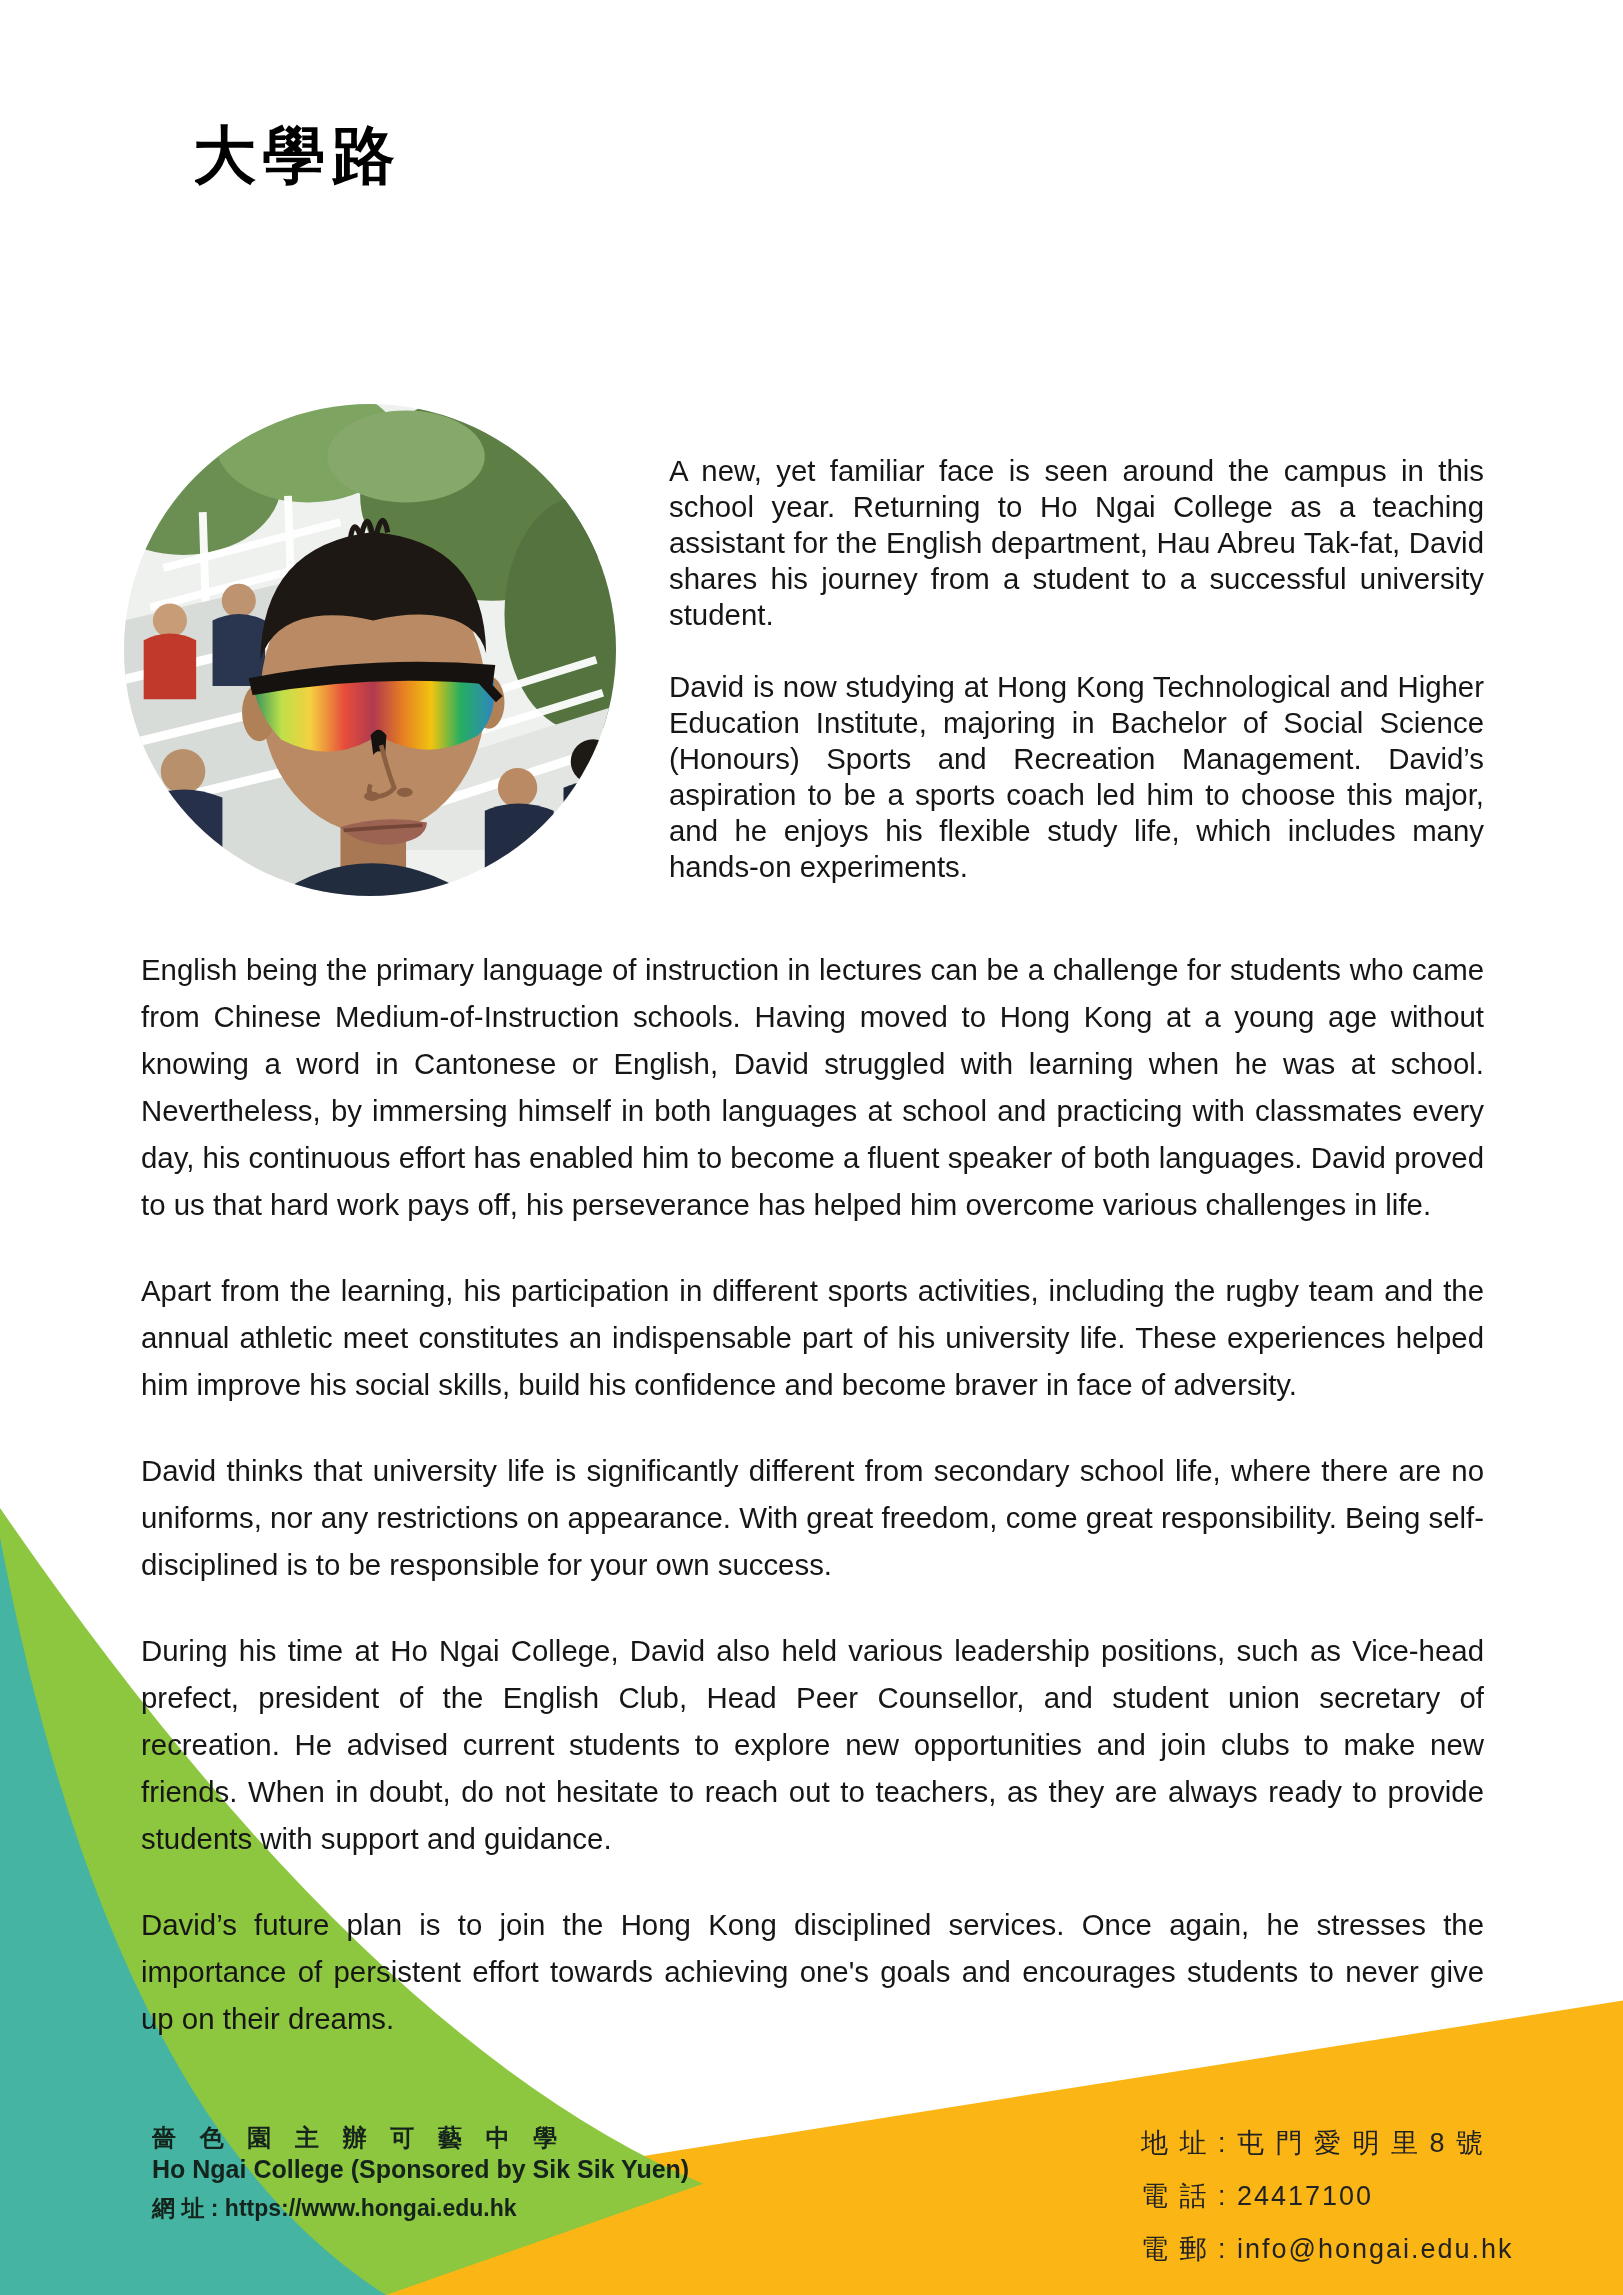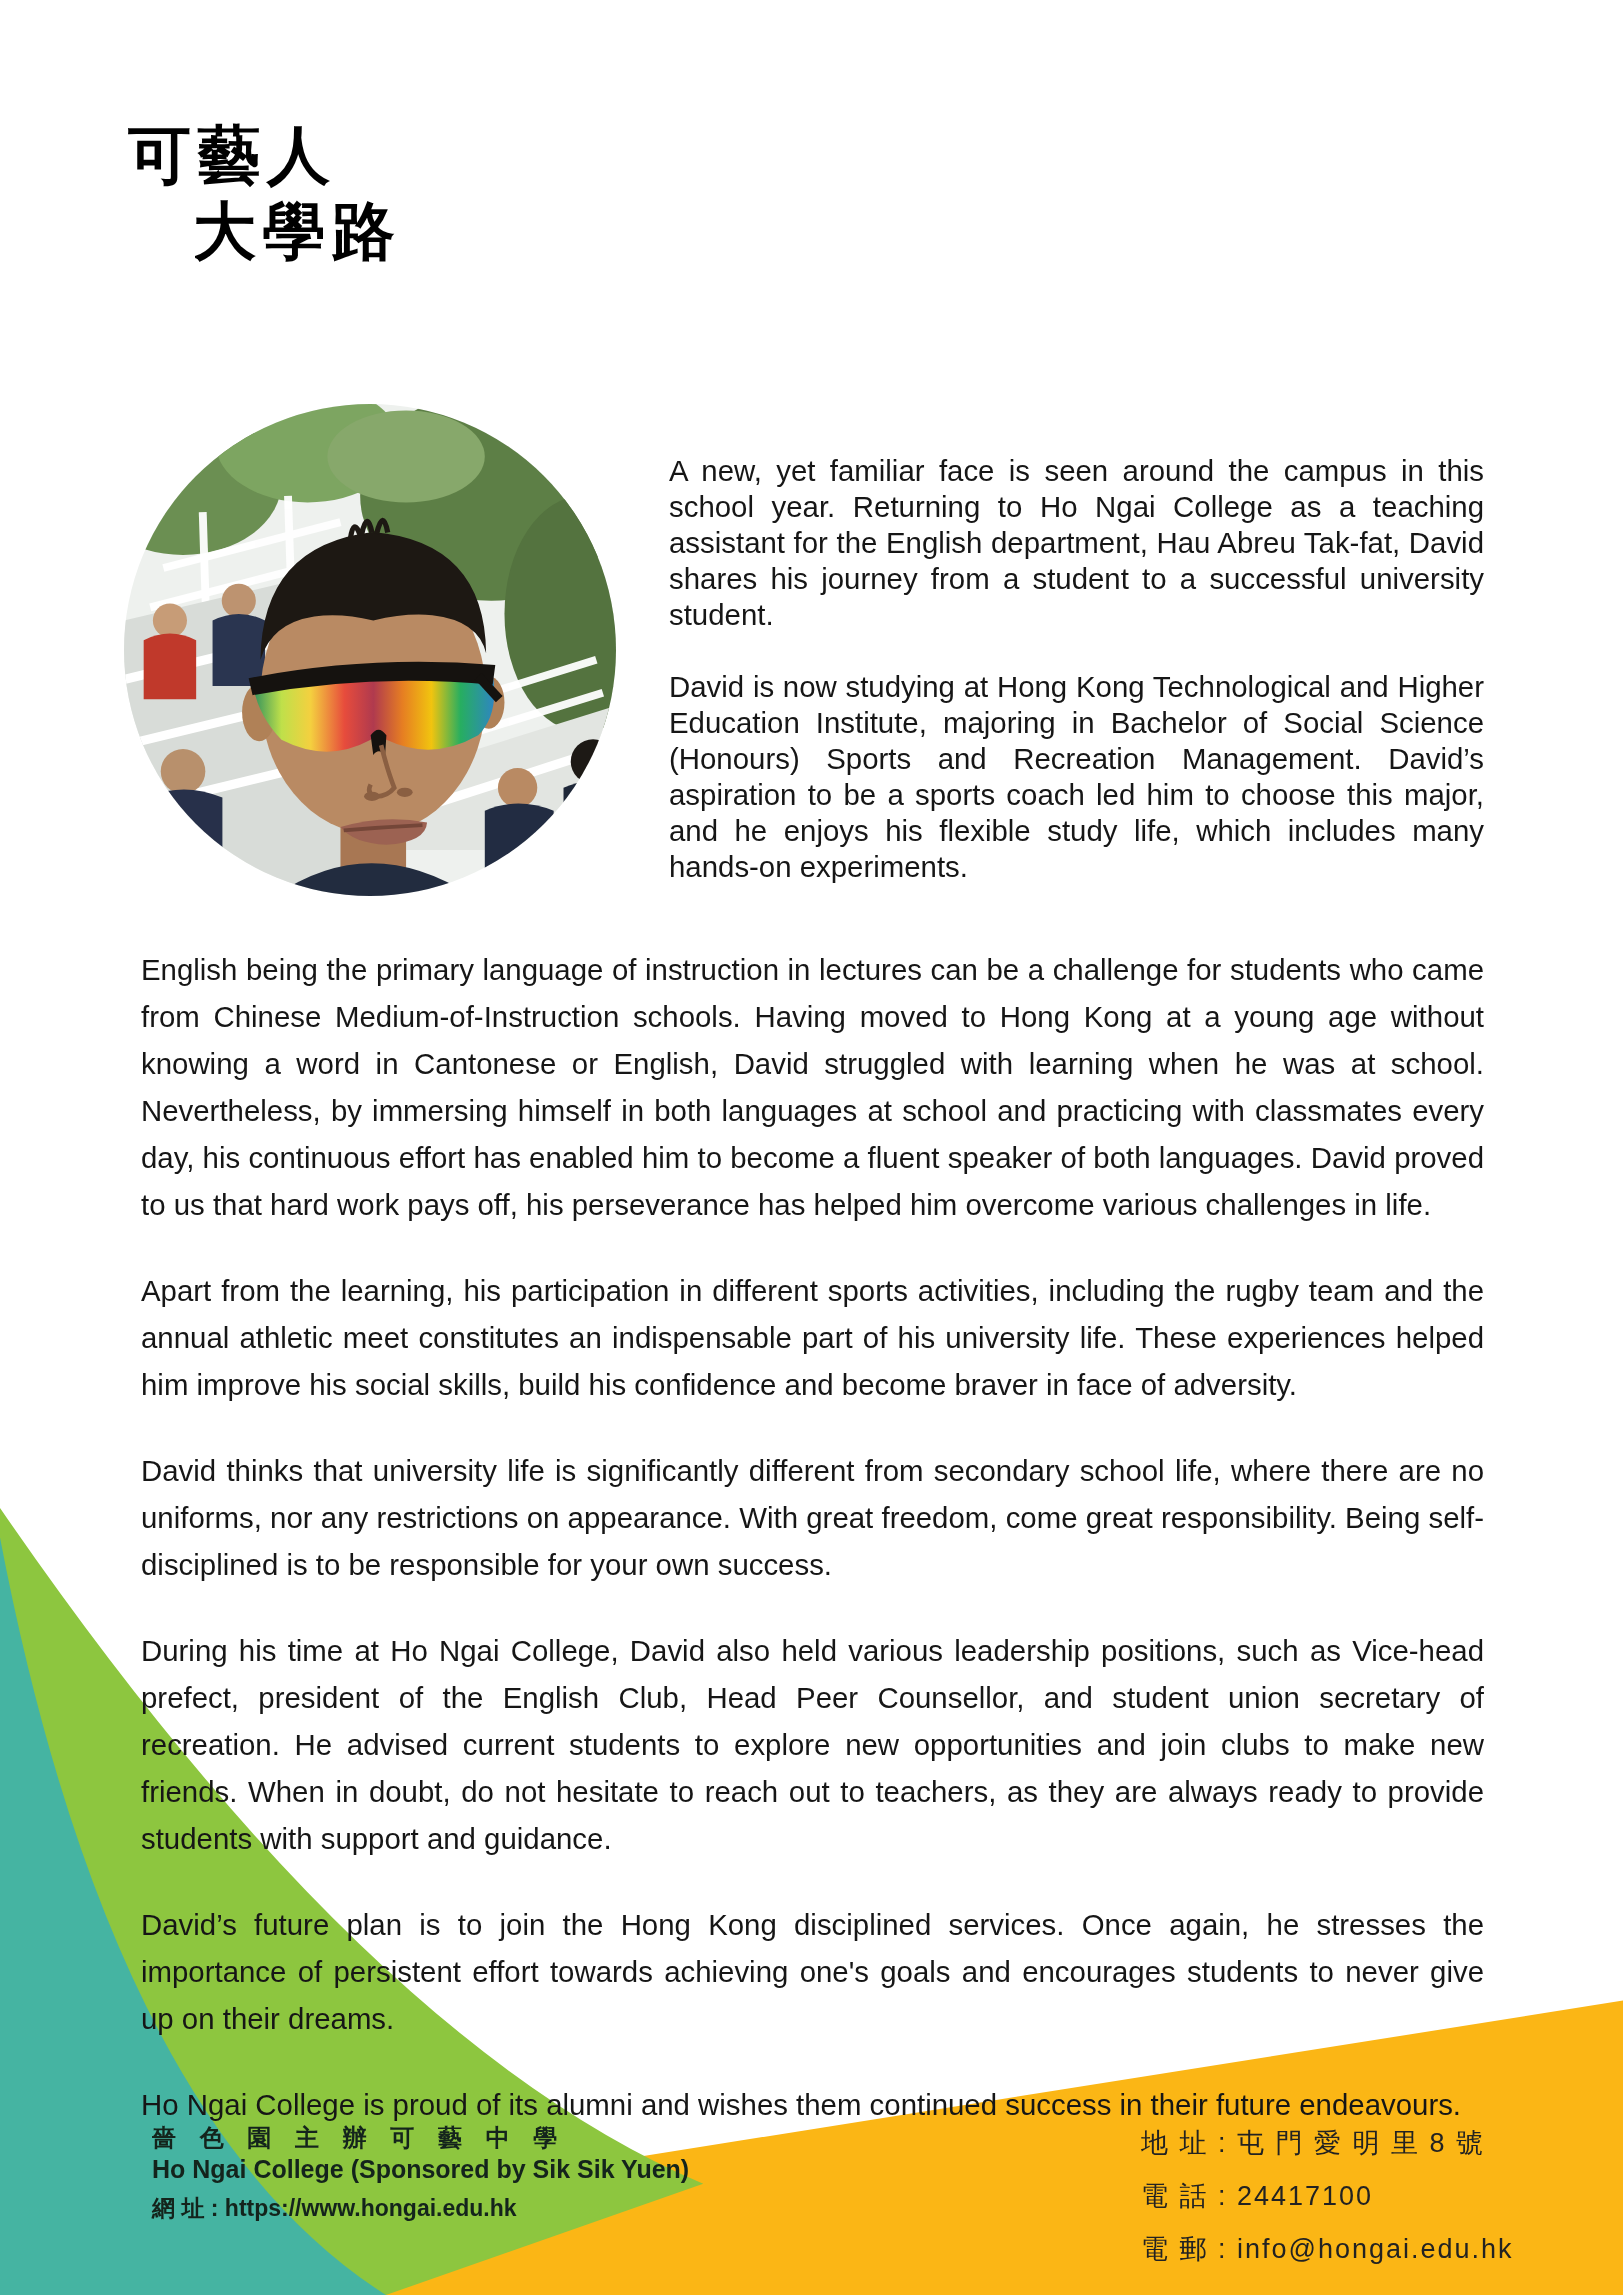--- a/index.html
+++ b/index.html
@@ -44,21 +44,20 @@
 
 <div id="page">
 
   <svg id="deco" viewBox="0 0 2481 3508" preserveAspectRatio="none" aria-hidden="true">
     <path d="M575,3508 L955,3300 L2481,3058 L2481,3508 Z" fill="#fbb615"></path>
     <path d="M0,2305 Q560,3120 1075,3338 L590,3508 L0,3508 Z" fill="#8dc63f"></path>
     <path d="M0,2350 Q170,3240 590,3508 L0,3508 Z" fill="#45b4a2"></path>
   </svg>
 
   <div class="layer logo">
-    <div>可藝人</div>
     <div class="l2">大學路</div>
   </div>
 
 
 
   <div class="layer avatar">
     <svg viewBox="0 0 750 750" aria-hidden="true">
       <defs>
         <linearGradient id="lens" x1="0" y1="0" x2="1" y2="0">
           <stop offset="0" stop-color="#2e8f5d"></stop>
@@ -137,21 +136,20 @@
     <p class="body">A new, yet familiar face is seen around the campus in this school year. Returning to Ho Ngai College as a teaching assistant for the English department, Hau Abreu Tak-fat, David shares his journey from a student to a successful university student.</p>
     <p class="body">David is now studying at Hong Kong Technological and Higher Education Institute, majoring in Bachelor of Social Science (Honours) Sports and Recreation Management. David’s aspiration to be a sports coach led him to choose this major, and he enjoys his flexible study life, which includes many hands-on experiments.</p>
   </div>
 
   <div class="layer full-text">
     <p class="body">English being the primary language of instruction in lectures can be a challenge for students who came from Chinese Medium-of-Instruction schools. Having moved to Hong Kong at a young age without knowing a word in Cantonese or English, David struggled with learning when he was at school. Nevertheless, by immersing himself in both languages at school and practicing with classmates every day, his continuous effort has enabled him to become a fluent speaker of both languages. David proved to us that hard work pays off, his perseverance has helped him overcome various challenges in life.</p>
     <p class="body">Apart from the learning, his participation in different sports activities, including the rugby team and the annual athletic meet constitutes an indispensable part of his university life. These experiences helped him improve his social skills, build his confidence and become braver in face of adversity.</p>
     <p class="body">David thinks that university life is significantly different from secondary school life, where there are no uniforms, nor any restrictions on appearance. With great freedom, come great responsibility. Being self-disciplined is to be responsible for your own success.</p>
     <p class="body">During his time at Ho Ngai College, David also held various leadership positions, such as Vice-head prefect, president of the English Club, Head Peer Counsellor, and student union secretary of recreation. He advised current students to explore new opportunities and join clubs to make new friends. When in doubt, do not hesitate to reach out to teachers, as they are always ready to provide students with support and guidance.</p>
     <p class="body">David’s future plan is to join the Hong Kong disciplined services. Once again, he stresses the importance of persistent effort towards achieving one's goals and encourages students to never give up on their dreams.</p>
-    <p class="body">Ho Ngai College is proud of its alumni and wishes them continued success in their future endeavours.</p>
   </div>
 
   <div class="layer footer-left">
     <div class="fl-zh">嗇 色 園 主 辦 可 藝 中 學</div>
     <div class="fl-en">Ho Ngai College (Sponsored by Sik Sik Yuen)</div>
     <div class="fl-url">網 址 : https://www.hongai.edu.hk</div>
   </div>
 
   <div class="layer footer-right">
     <div class="fr-line">地 址 : 屯 門 愛 明 里 8 號</div>

